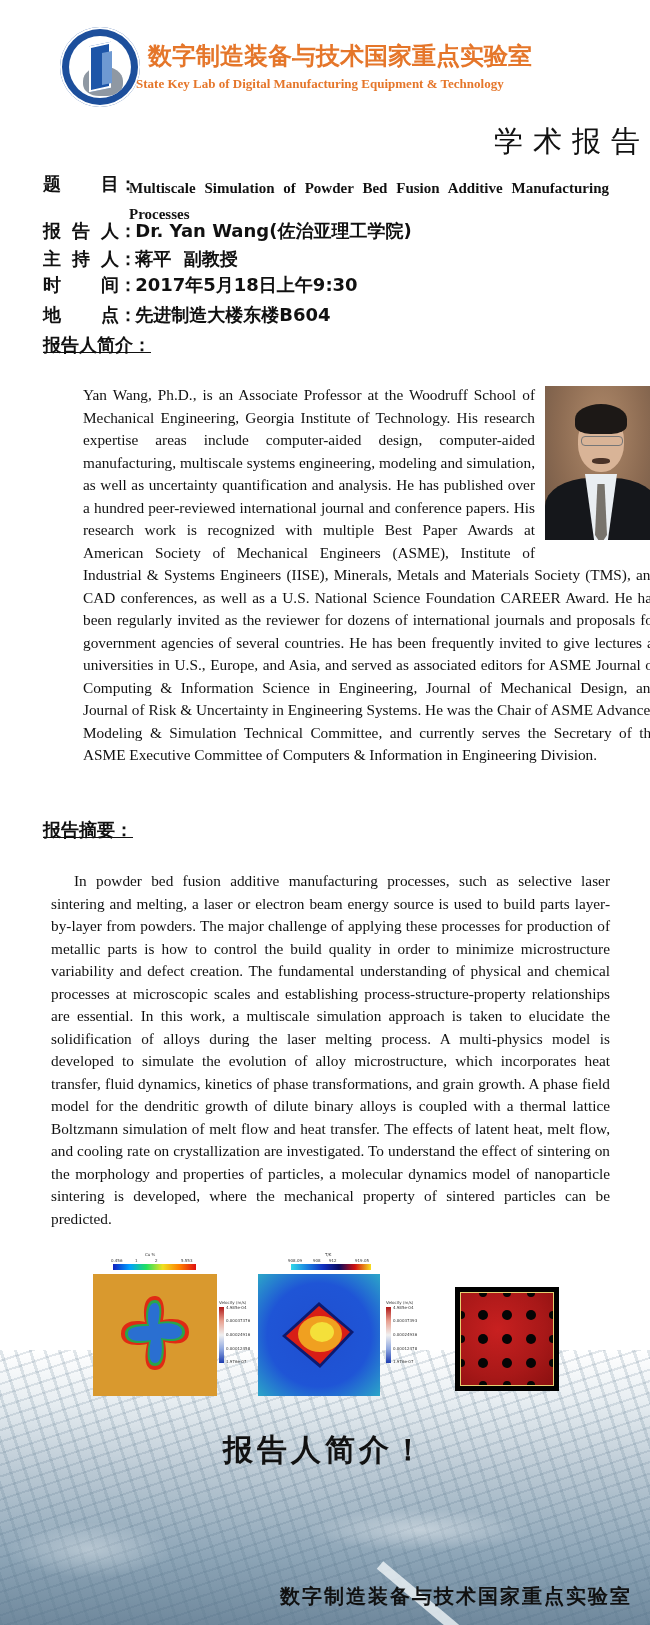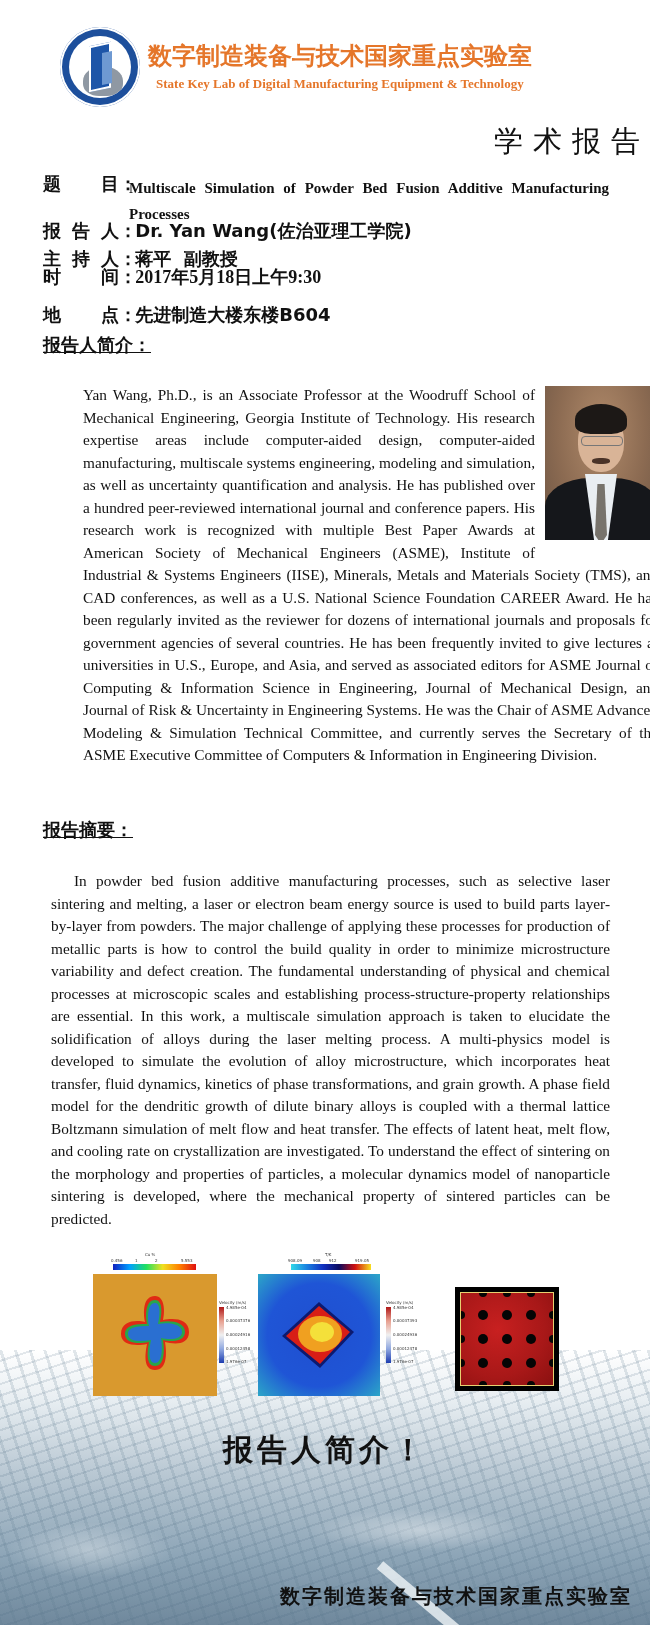--- a/index.html
+++ b/index.html
@@ -40,21 +40,21 @@
   }
   .logo-tower2 {
     position: absolute; left: 33px; top: 16px; width: 10px; height: 32px; background: #6e99d2;
     transform: skewY(-12deg);
   }
   .lab-cn {
     position: absolute; left: 148px; top: 40px; font-family: "DejaVu Sans", sans-serif;
     font-weight: bold; font-size: 24px; color: #e5762a; letter-spacing: 0px; white-space: nowrap;
   }
   .lab-en {
-    position: absolute; left: 156px; top: 76px; font-family: "Liberation Serif", serif;
+    position: absolute; left: 136px; top: 76px; font-family: "Liberation Serif", serif;
     font-weight: bold; font-size: 13px; color: #e5762a; white-space: nowrap;
   }
 
   .doc-title {
     position: absolute; left: 0; width: 650px; top: 122px; text-align: right;
     font-family: "DejaVu Sans", sans-serif; font-weight: normal; font-size: 29px; letter-spacing: 10px;
   }
 
   .info-row {
     position: absolute; left: 43px; font-family: "DejaVu Sans", sans-serif; font-weight: bold;
@@ -133,21 +133,21 @@
   <span class="info-label">题 目</span><span class="colon">：</span>
 </div>
 <div class="topic-value">Multiscale Simulation of Powder Bed Fusion Additive Manufacturing Processes</div>
 
 <div class="info-row" style="top:219px;">
   <span class="info-label">报告人</span><span class="colon">：</span><span>Dr. Yan Wang(佐治亚理工学院)</span>
 </div>
 <div class="info-row" style="top:247px;">
   <span class="info-label">主持人</span><span class="colon">：</span><span style="white-space:pre">蒋平  副教授</span>
 </div>
-<div class="info-row" style="top:265px;font-family:Liberation Serif, serif;">
+<div class="info-row" style="top:273px;">
   <span class="info-label">时 间</span><span class="colon">：</span><span>2017年5月18日上午9:30</span>
 </div>
 <div class="info-row" style="top:303px;">
   <span class="info-label">地 点</span><span class="colon">：</span><span>先进制造大楼东楼B604</span>
 </div>
 
 <div class="section-head" style="top:333px;">报告人简介：</div>
 
 <div class="bio">
   <div class="photo" title="Portrait of Dr. Yan Wang">

